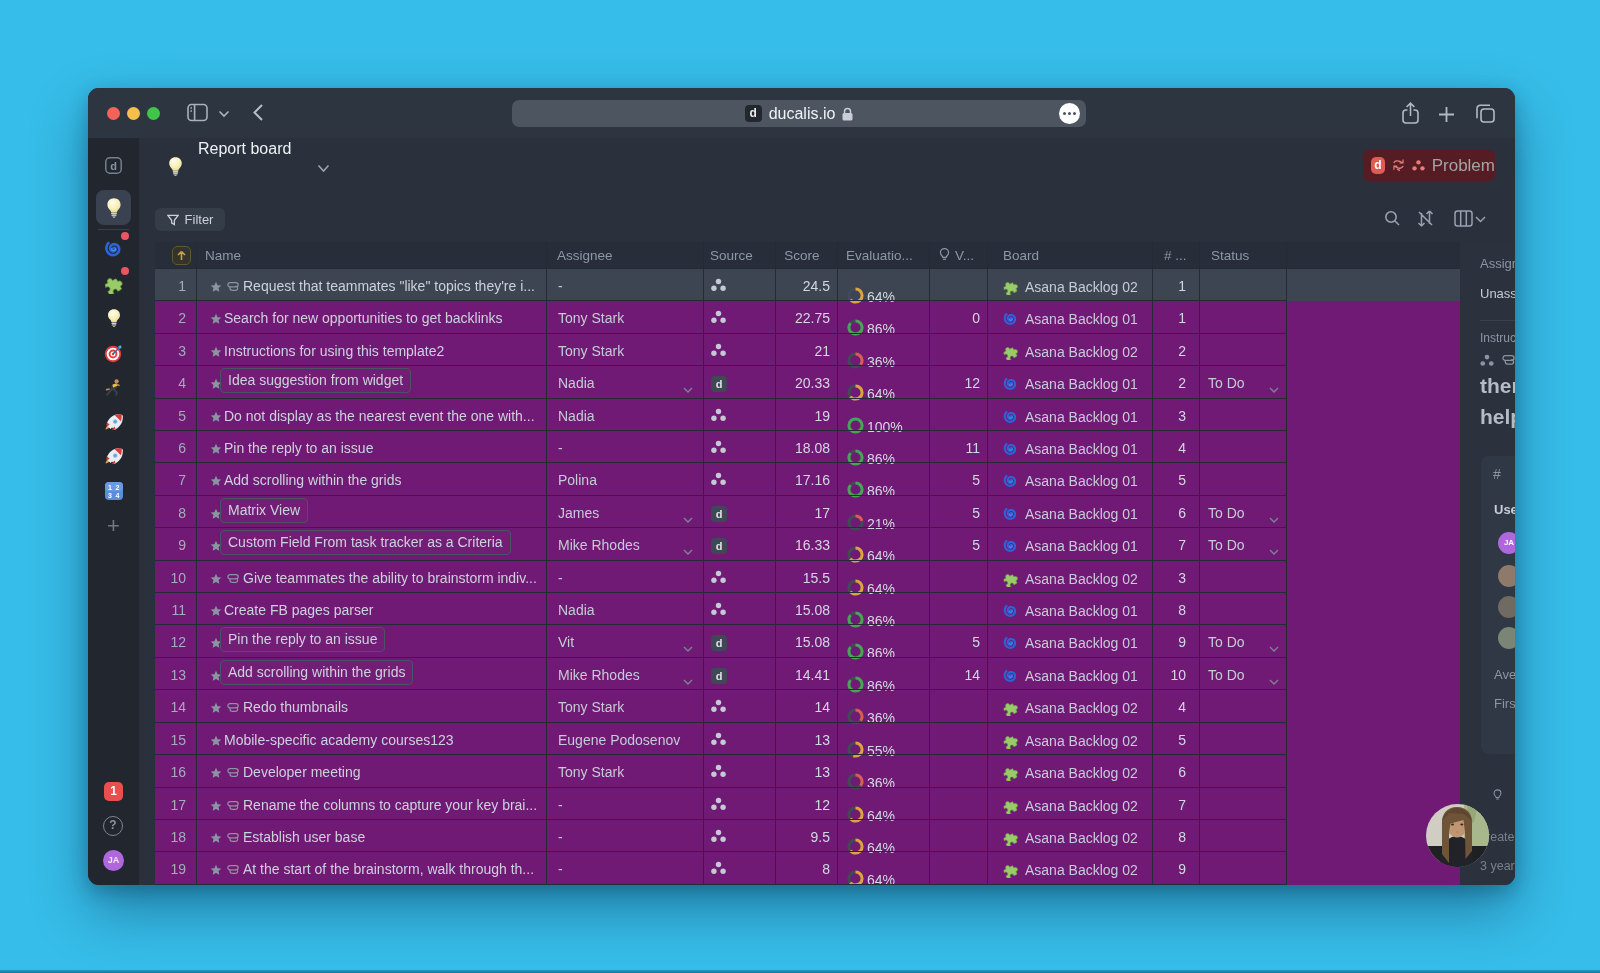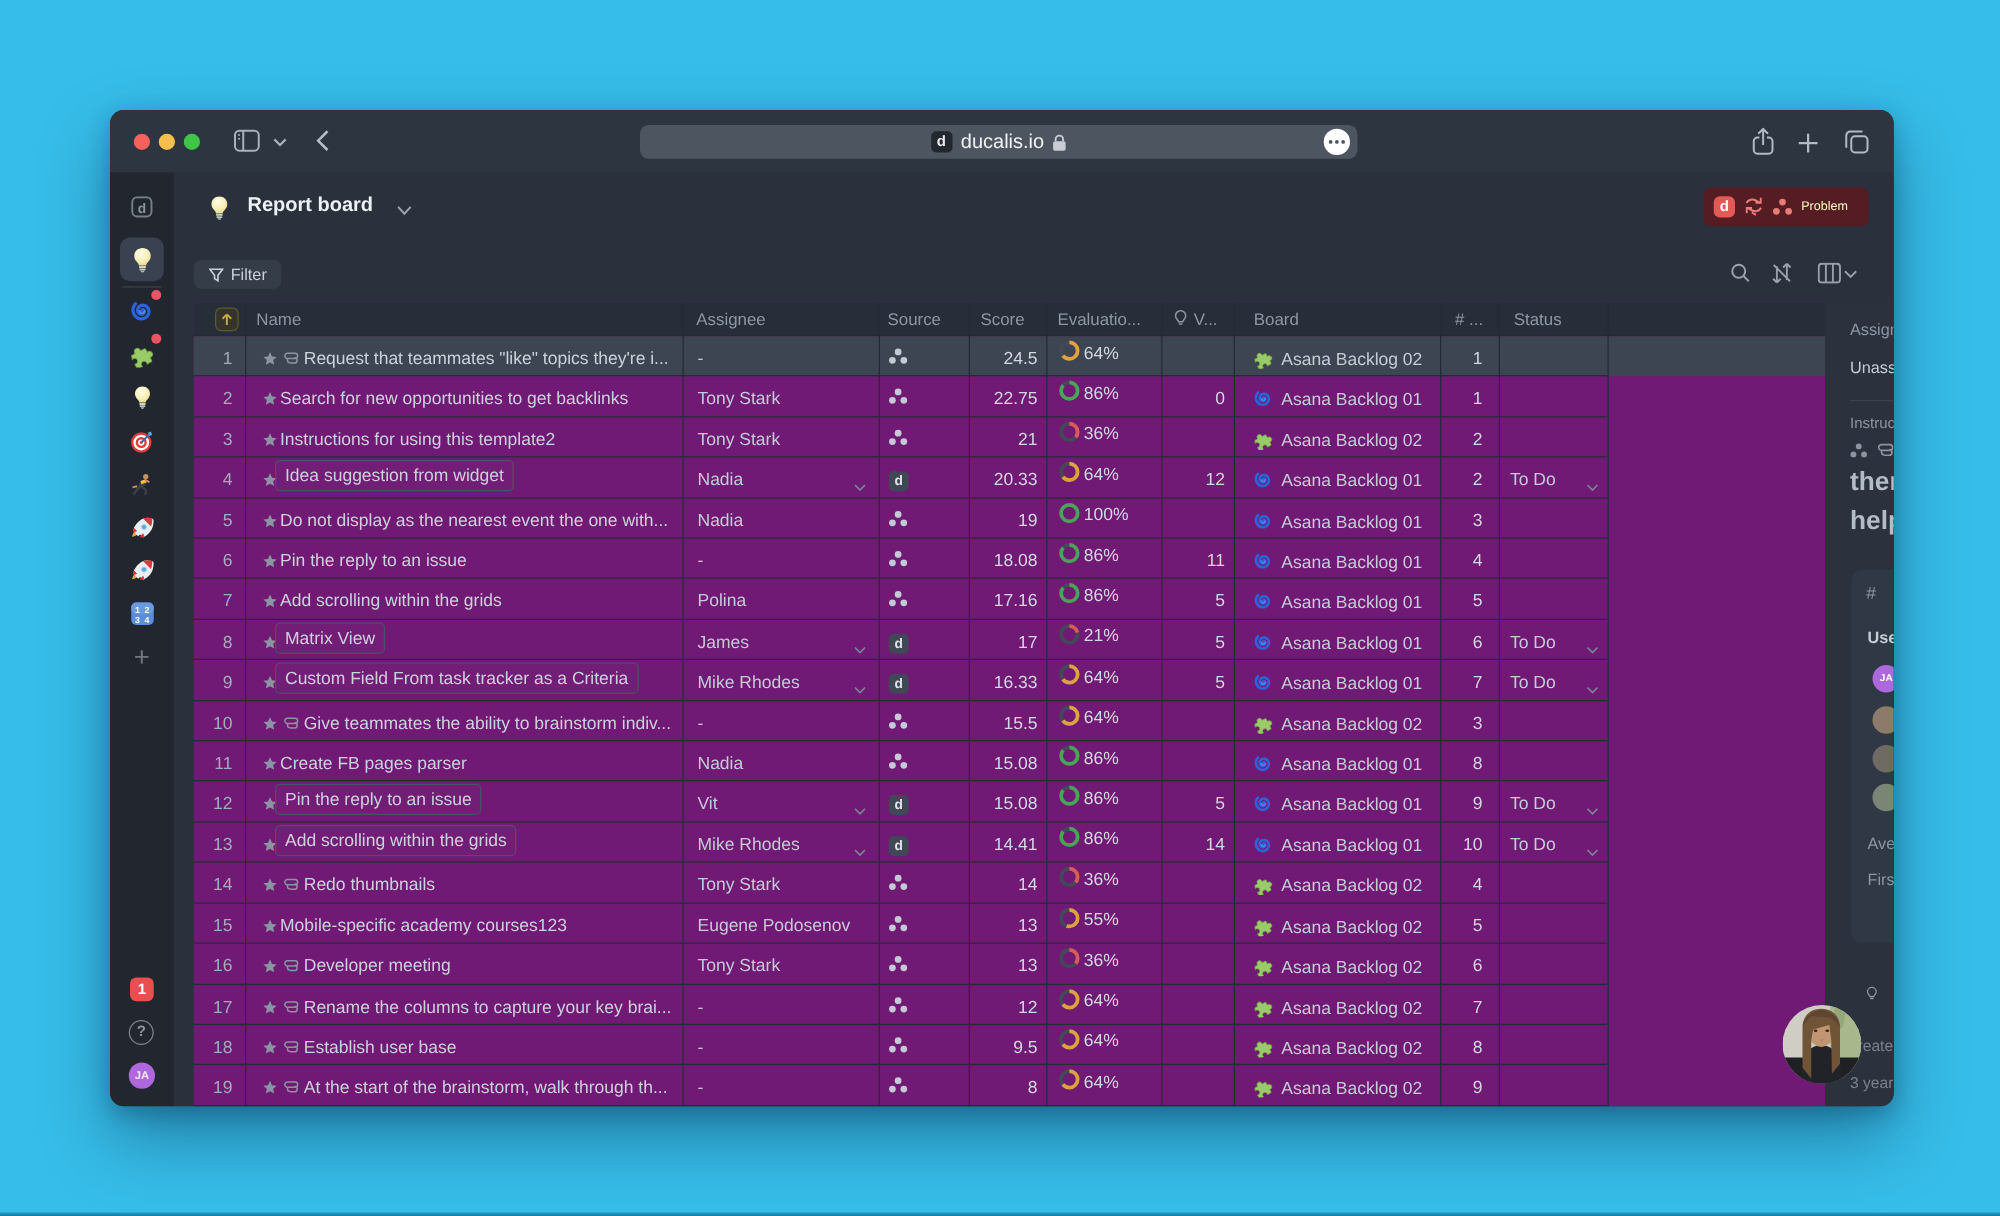--- a/index.html
+++ b/index.html
@@ -18,25 +18,25 @@
 .sit{position:absolute;left:0;width:51px;display:flex;justify-content:center}
 .selbox{position:absolute;left:8px;top:52px;width:35px;height:35px;background:#3a4150;border-radius:8px;display:flex;align-items:center;justify-content:center}
 .sdiv{position:absolute;left:10px;top:91px;width:31px;height:1px;background:#3a414b}
 .rdot{position:absolute;left:33px;width:8px;height:8px;border-radius:50%;background:#ea5564;z-index:3}
 .plus{color:#6f7884;font-size:22px;font-weight:300}
 .rbadge1{position:absolute;left:16px;top:644px;width:19px;height:19px;background:#ea4f4f;border-radius:5px;color:#fff;font-size:12px;font-weight:bold;text-align:center;line-height:19px}
 .qm{position:absolute;left:15px;top:678px;width:20px;height:20px;border:1.5px solid #7d8591;border-radius:50%;color:#8d95a1;font-size:12px;font-weight:bold;text-align:center;line-height:17px}
 .ja{position:absolute;left:15px;top:712px;width:21px;height:21px;background:#af67dd;border-radius:50%;color:#f2e7fa;font-size:9px;font-weight:bold;text-align:center;line-height:21px}
 .content{position:absolute;left:51px;top:0;right:0;bottom:0;background:#2a313c}
 .hdr-bulb{position:absolute;left:26px;top:18px}
-.htitle{position:absolute;left:59px;top:18px;color:#eef1f5;font-size:16px;font-weight:bold}
+.htitle{position:absolute;left:59px;top:2px;color:#eef1f5;font-size:16px;font-weight:normal}
 .hchev{position:absolute;left:178px;top:26px}
 .badge{position:absolute;left:1224px;top:12px;width:132px;height:31px;background:#551d23;border-radius:6px;display:flex;align-items:center;padding-left:8px;gap:7px}
 .badge .bd{width:17px;height:17px;background:#e25a55;border-radius:5px;color:#fff;font-size:12px;font-weight:bold;text-align:center;line-height:17px}
-.badge .bt2{color:#fef9c3;font-size:10px}
+.badge .bt2{color:#a3a3a3;font-size:17px}
 .fbtn{position:absolute;left:16px;top:70px;width:70px;height:23px;background:#353d49;border-radius:6px;display:flex;align-items:center;justify-content:center;gap:6px;color:#ccd2db;font-size:13px}
 .tbico{position:absolute;top:72px;color:#98a1ad}
 .table{position:absolute;left:16px;top:104px;width:1305px;height:643px;background:#701a75}
 .thead{position:absolute;left:0;top:0;width:100%;height:27px;background:#272e39;border-bottom:1px solid #242b35;color:#8e97a5;font-size:13.5px}
 .thead span{position:absolute;top:6px}
 .sortbox{position:absolute;left:17px;top:4px;width:19px;height:19px;border:1.5px solid #5f5931;border-radius:5px;background:#35342c;display:flex;align-items:center;justify-content:center}
 .rows{position:absolute;left:0;top:27px;width:100%}
 .row{position:relative;width:100%;height:32.42px;font-size:14px}
 .row::after{content:'';position:absolute;left:0;bottom:0;width:1131px;height:1px;background:#242b35}
 .row.hl{background:#3d4552}
@@ -44,21 +44,21 @@
 .c-num{position:absolute;left:0;width:31px;top:9px;text-align:right;color:#a4acba}
 .c-star{position:absolute;left:55px;top:11px}
 .c-sic{position:absolute;left:72px;top:11px}
 .c-name{position:absolute;top:9px;color:#ccd2db;white-space:nowrap}
 .nbox{border:1px solid #4a5361;border-radius:4px;padding:3px 7px 4px;position:relative;top:-3px;background:rgba(255,255,255,0.02)}
 .c-asg{position:absolute;left:403px;top:9px;color:#c5cbd5;white-space:nowrap}
 .c-achev{position:absolute;left:528px;top:14px}
 .c-src{position:absolute;left:556px;top:9px}
 .dic{display:inline-block;width:16px;height:16px;background:#3f4854;border-radius:4px;color:#dfe3e9;font-size:11px;font-weight:bold;text-align:center;line-height:16px}
 .c-score{position:absolute;left:580px;width:95px;top:9px;text-align:right;color:#d3d8e0}
-.c-eval{position:absolute;left:692px;top:3px;display:flex;align-items:center}
+.c-eval{position:absolute;left:692px;top:18px;display:flex;align-items:flex-end}
 .c-eval .pct{color:#d3d8e0;margin-left:3px;position:relative;top:1px}
 .c-v{position:absolute;left:740px;width:85px;top:9px;text-align:right;color:#d3d8e0}
 .c-board{position:absolute;left:847px;top:9px;display:flex;}
 .c-board .bt{color:#c6ccd6;margin-left:6px;position:relative;top:1px}
 .c-bn{position:absolute;left:960px;width:71px;top:9px;text-align:right;color:#d3d8e0}
 .c-st{position:absolute;left:1053px;top:9px;color:#c6ccd6}
 .c-stchev{position:absolute;left:1114px;top:14px}
 .panel{position:absolute;left:1322px;top:104px;width:54px;bottom:0;background:#2b323d}
 .panel .t1{position:absolute;left:19px;top:14px;font-size:13px;color:#8c95a3;white-space:nowrap}
 .panel .t2{position:absolute;left:19px;top:44px;font-size:13px;color:#c6ccd5;white-space:nowrap}

